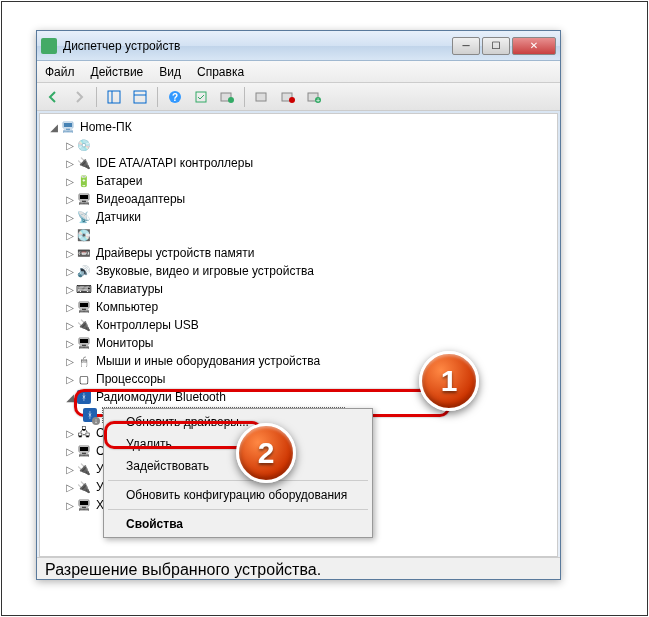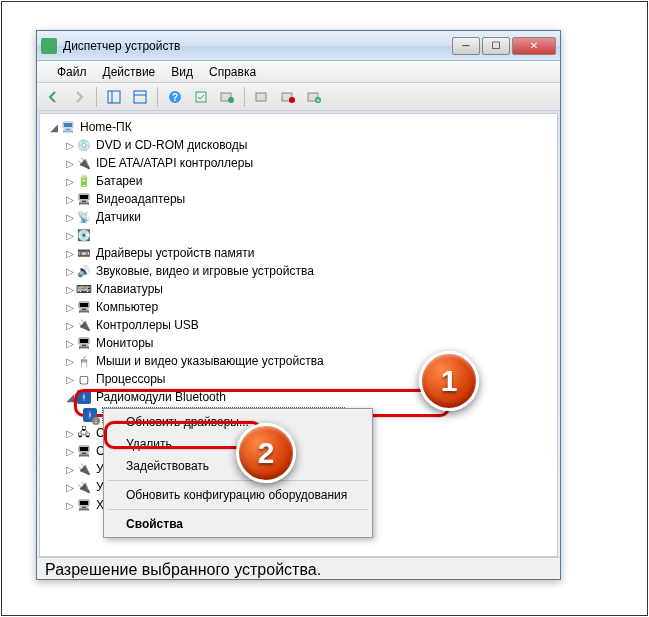--- a/index.html
+++ b/index.html
@@ -5,21 +5,21 @@
     * { margin: 0; padding: 0; box-sizing: border-box; font-family: 'Segoe UI', Tahoma, sans-serif; }
     body { background: #fff; width: 649px; height: 617px; position: relative; }
     .outer-border { border: 1px solid #333; width: 647px; height: 615px; margin: 1px; background: #fff; position: relative; }
     .window { position: absolute; top: 28px; left: 34px; width: 525px; height: 550px; border: 1px solid #5a7a9c; background: linear-gradient(to bottom, #d7e4f2, #e8eff8); box-shadow: 0 2px 8px rgba(0,0,0,0.3); }
     .titlebar { height: 30px; background: linear-gradient(to bottom, #e8f0fa 0%, #d3e2f3 50%, #c0d4ea 51%, #d8e6f5 100%); display: flex; align-items: center; padding: 0 4px; border-bottom: 1px solid #a0b8d0; }
     .title-icon { width: 16px; height: 16px; margin-right: 6px; background: #4a6; border-radius: 2px; }
     .title-text { font-size: 12px; color: #000; flex: 1; }
     .win-btns { display: flex; gap: 0; }
     .win-btn { width: 28px; height: 18px; border: 1px solid #888; background: linear-gradient(to bottom, #f0f0f0, #d0d0d0); border-radius: 2px; margin-left: 2px; display: flex; align-items: center; justify-content: center; font-size: 10px; cursor: pointer; }
     .win-btn.close { background: linear-gradient(to bottom, #e89090, #c84040); color: #fff; width: 44px; }
-    .menubar { height: 22px; background: linear-gradient(to bottom, #f8f8f8, #ececec); border-bottom: 1px solid #ccc; display: flex; align-items: center; padding: 0 12px; }
+    .menubar { height: 22px; background: linear-gradient(to bottom, #f8f8f8, #ececec); border-bottom: 1px solid #ccc; display: flex; align-items: center; padding: 0 0; }
     .menu-item { padding: 2px 8px; font-size: 12px; color: #000; cursor: pointer; }
     .toolbar { height: 28px; background: linear-gradient(to bottom, #f4f4f4, #e4e4e4); border-bottom: 1px solid #ccc; display: flex; align-items: center; padding: 0 4px; gap: 2px; }
     .tb-btn { width: 24px; height: 24px; display: flex; align-items: center; justify-content: center; cursor: pointer; border-radius: 2px; }
     .tb-sep { width: 1px; height: 20px; background: #bbb; margin: 0 3px; }
     .content { background: #fff; height: 444px; overflow: auto; border: 1px solid #ccc; margin: 2px; padding: 4px; position: relative; }
     .tree { font-size: 12px; color: #000; }
     .tree-row { display: flex; align-items: center; height: 18px; cursor: pointer; }
     .expander { width: 12px; text-align: center; font-size: 10px; color: #666; cursor: pointer; }
     .node-icon { width: 16px; height: 16px; margin-right: 4px; display: inline-flex; align-items: center; justify-content: center; font-size: 11px; }
     .indent-0 { padding-left: 4px; }
@@ -129,21 +129,20 @@
     <div class="content">
       <div class="tree">
         <div class="tree-row indent-0">
           <span class="expander">◢</span>
           <span class="node-icon computer-icon">🖥</span>
           <span>Home-ПК</span>
         </div>
         <div class="tree-row indent-1">
             <span class="expander">▷</span>
             <span class="node-icon">💿</span>
-            <span>DVD и CD-ROM дисководы</span>
           </div>
         <div class="tree-row indent-1">
             <span class="expander">▷</span>
             <span class="node-icon">🔌</span>
             <span>IDE ATA/ATAPI контроллеры</span>
           </div>
         <div class="tree-row indent-1">
             <span class="expander">▷</span>
             <span class="node-icon">🔋</span>
             <span>Батареи</span>
@@ -188,21 +187,21 @@
             <span>Контроллеры USB</span>
           </div>
         <div class="tree-row indent-1">
             <span class="expander">▷</span>
             <span class="node-icon">🖥</span>
             <span>Мониторы</span>
           </div>
         <div class="tree-row indent-1">
             <span class="expander">▷</span>
             <span class="node-icon">🖱</span>
-            <span>Мыши и видео указывающие устройства</span>
+            <span>Мыши и иные оборудования устройства</span>
           </div>
         <div class="tree-row indent-1">
             <span class="expander">▷</span>
             <span class="node-icon">▢</span>
             <span>Процессоры</span>
           </div>
         <div class="tree-row indent-1">
             <span class="expander">◢</span>
             <span class="node-icon">
               <span class="bt-icon">ᚼ</span>

